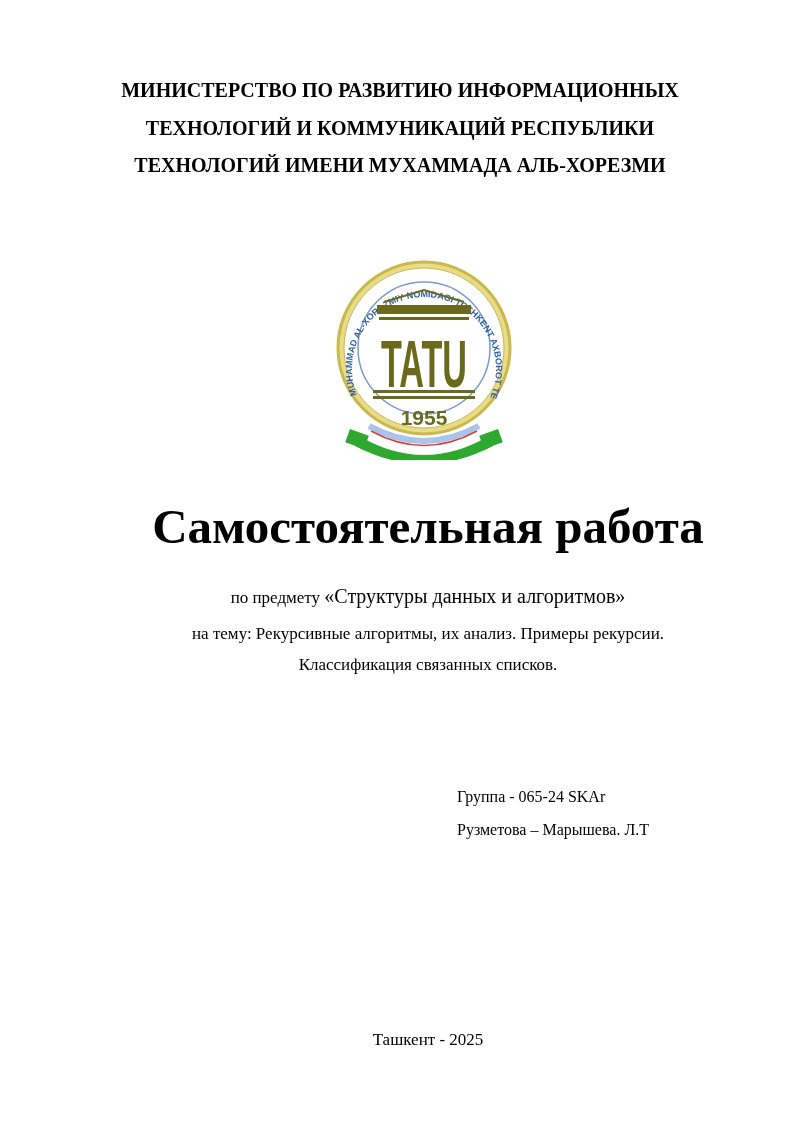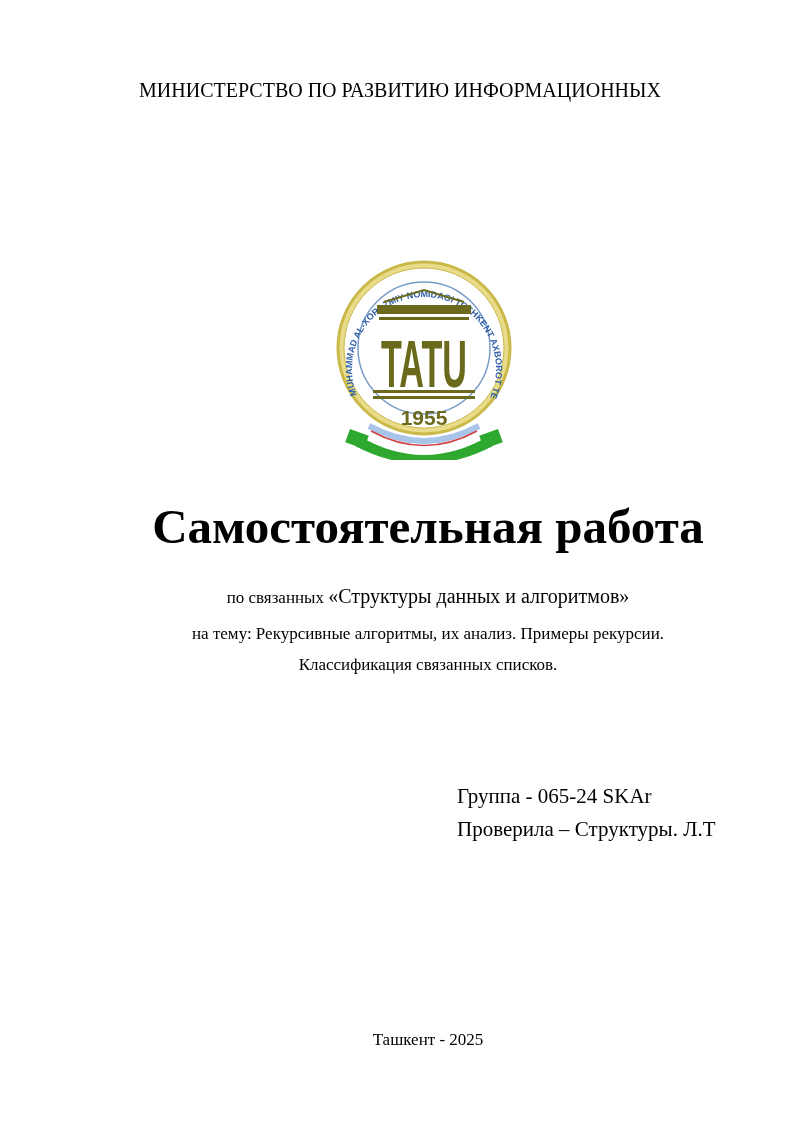--- a/index.html
+++ b/index.html
@@ -1,39 +1,41 @@
 <!DOCTYPE html>
 <html><head>
   <meta charset="utf-8">
   <style>
     html, body { margin: 0; padding: 0; background: #ffffff; }
     body { width: 800px; height: 1131px; position: relative; overflow: hidden;
            font-family: "Liberation Serif", "DejaVu Serif", serif; color: #000; }
     .header { position: absolute; top: 72px; left: 0; width: 800px; text-align: center;
-              font-weight: normal; font-size: 20px; line-height: 37.5px; }
+              font-weight: bold; font-size: 20px; line-height: 37.5px; }
     .header .line { display: block; }
     .logo { position: absolute; left: 329px; top: 260px; width: 190px; height: 200px; }
     .title { position: absolute; top: 497px; left: 0; width: 856px; text-align: center;
              font-weight: bold; font-size: 49px; line-height: 60px; }
     .subject { position: absolute; top: 582px; left: 0; width: 856px; text-align: center;
                font-size: 17px; line-height: 28px; }
     .subject .big { font-size: 20px; margin-top: 32px; }
     .topic { position: absolute; top: 618px; left: 0; width: 856px; text-align: center;
              font-size: 17px; line-height: 31px; }
     .topic .line { display: block; }
-    .info { position: absolute; top: 780px; left: 457px; font-size: 21px; line-height: 33px; }
+    .info { position: absolute; top: 780px; left: 457px; font-size: 16px; line-height: 33px; }
     .info .line { display: block; }
     .footer { position: absolute; top: 1028px; left: 0; width: 856px; text-align: center;
               font-size: 17px; line-height: 24px; }
   </style>
 </head>
 <body>
 
 <div class="header">
   <span class="line">МИНИСТЕРСТВО ПО РАЗВИТИЮ ИНФОРМАЦИОННЫХ</span>
+  <span class="line">ТЕХНОЛОГИЙ И КОММУНИКАЦИЙ РЕСПУБЛИКИ</span>
+  <span class="line">ТЕХНОЛОГИЙ ИМЕНИ МУХАММАДА АЛЬ-ХОРЕЗМИ</span>
 </div>
 
 <div class="logo">
   <svg width="190" height="200" viewBox="0 0 190 200">
     <defs>
       <path id="ringPath" d="M 30 140 A 72 72 0 1 1 160 140"></path>
     </defs>
 
     <circle cx="95" cy="88" r="86" fill="#e8dc8a" stroke="#c9b84a" stroke-width="3"></circle>
     <circle cx="95" cy="88" r="80" fill="#ffffff" stroke="#c9b84a" stroke-width="1"></circle>
@@ -56,26 +58,26 @@
     <path d="M 42 171 Q 95 200 148 171" fill="none" stroke="#d04040" stroke-width="1.5"></path>
     <path d="M 30 176 Q 95 214 160 176 L 164 186 Q 95 222 26 186 Z" fill="#2ea82e"></path>
     <rect x="18" y="172" width="20" height="14" fill="#2ea82e" transform="rotate(20 28 179)"></rect>
     <rect x="152" y="172" width="20" height="14" fill="#2ea82e" transform="rotate(-20 162 179)"></rect>
   </svg>
 </div>
 
 <div class="title">Самостоятельная работа</div>
 
 <div class="subject">
-  <span>по связанных </span><span class="big">«Структуры данных и алгоритмов»</span>
+  <span>по предмету </span><span class="big">«Структуры данных и алгоритмов»</span>
 </div>
 
 <div class="topic">
   <span class="line">на тему: Рекурсивные алгоритмы, их анализ. Примеры рекурсии.</span>
   <span class="line">Классификация связанных списков.</span>
 </div>
 
 <div class="info">
   <span class="line">Группа - 065-24 SKAr</span>
-  <span class="line">Проверила – Структуры. Л.Т</span>
+  <span class="line">Рузметова – Марышева. Л.Т</span>
 </div>
 
 <div class="footer">Ташкент - 2025</div>
 
 </body></html>

